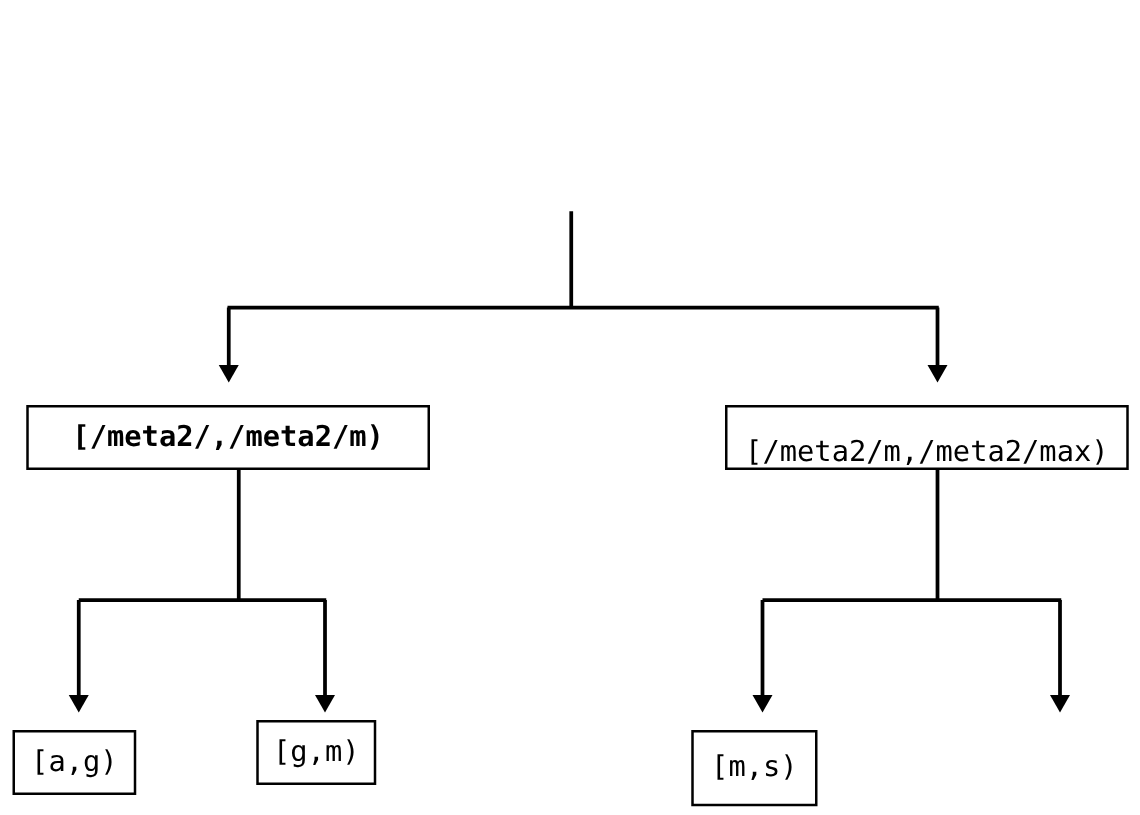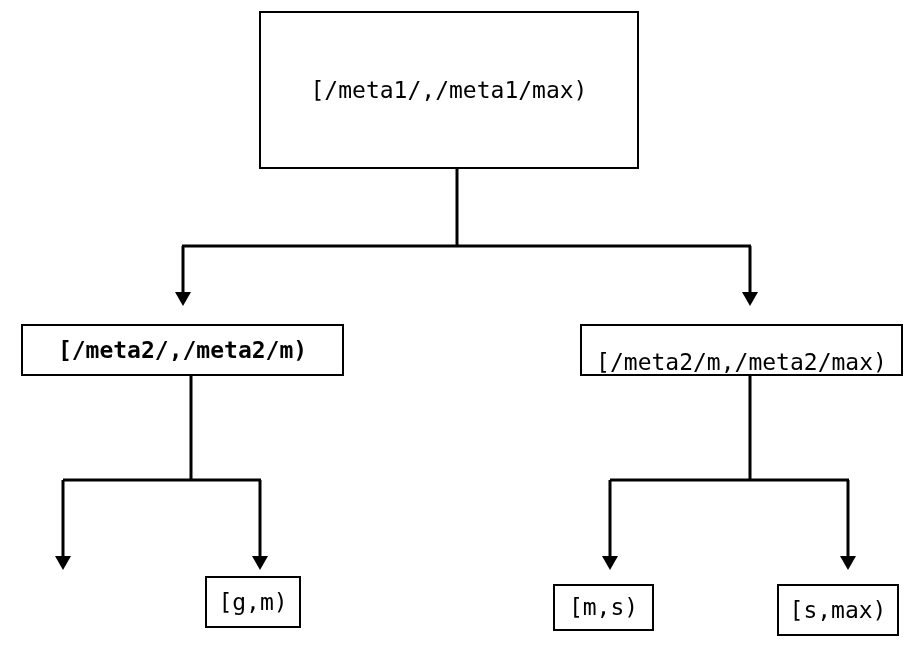--- a/index.html
+++ b/index.html
@@ -78,38 +78,35 @@
     <g>
       <line x1="750" y1="376" x2="750" y2="481" stroke="#000000" stroke-width="3"></line>
       <line x1="610" y1="480" x2="849" y2="480" stroke="#000000" stroke-width="3"></line>
       <line x1="610" y1="480" x2="610" y2="557" stroke="#000000" stroke-width="3"></line>
       <polygon points="602,556 618,556 610,570" fill="#000000"></polygon>
       <line x1="848" y1="480" x2="848" y2="557" stroke="#000000" stroke-width="3"></line>
       <polygon points="840,556 856,556 848,570" fill="#000000"></polygon>
     </g>
   </svg>
 
-  <div class="node-box lvl0" style="left:259px; top:11px; width:380px; height:158px;">
-    <span class="node-label">[/meta1/,/meta1/max)</span>
-  </div>
 
   <div class="node-box lvl1" style="left:21px; top:324px; width:323px; height:52px;font-weight:bold;">
     <span class="node-label">[/meta2/,/meta2/m)</span>
   </div>
 
   <div class="node-box lvl1" style="left:580px; top:324px; width:323px; height:52px;align-items:flex-end;">
     <span class="node-label">[/meta2/m,/meta2/max)</span>
   </div>
 
+  <div class="node-box lvl2" style="left:10px; top:584px; width:99px; height:52px;">
+    <span class="node-label">[a,g)</span>
+  </div>
 
   <div class="node-box lvl2" style="left:205px; top:576px; width:96px; height:52px;">
     <span class="node-label">[g,m)</span>
   </div>
 
-  <div class="node-box lvl2" style="left:553px; top:584px; width:101px; height:47px;">
+  <div class="node-box lvl2" style="left:553px; top:584px; width:101px; height:61px;">
     <span class="node-label">[m,s)</span>
   </div>
 
-  <div class="node-box lvl2" style="left:777px; top:584px; width:122px; height:52px;">
-    <span class="node-label">[s,max)</span>
-  </div>
 
 </div>
 
 </body></html>

